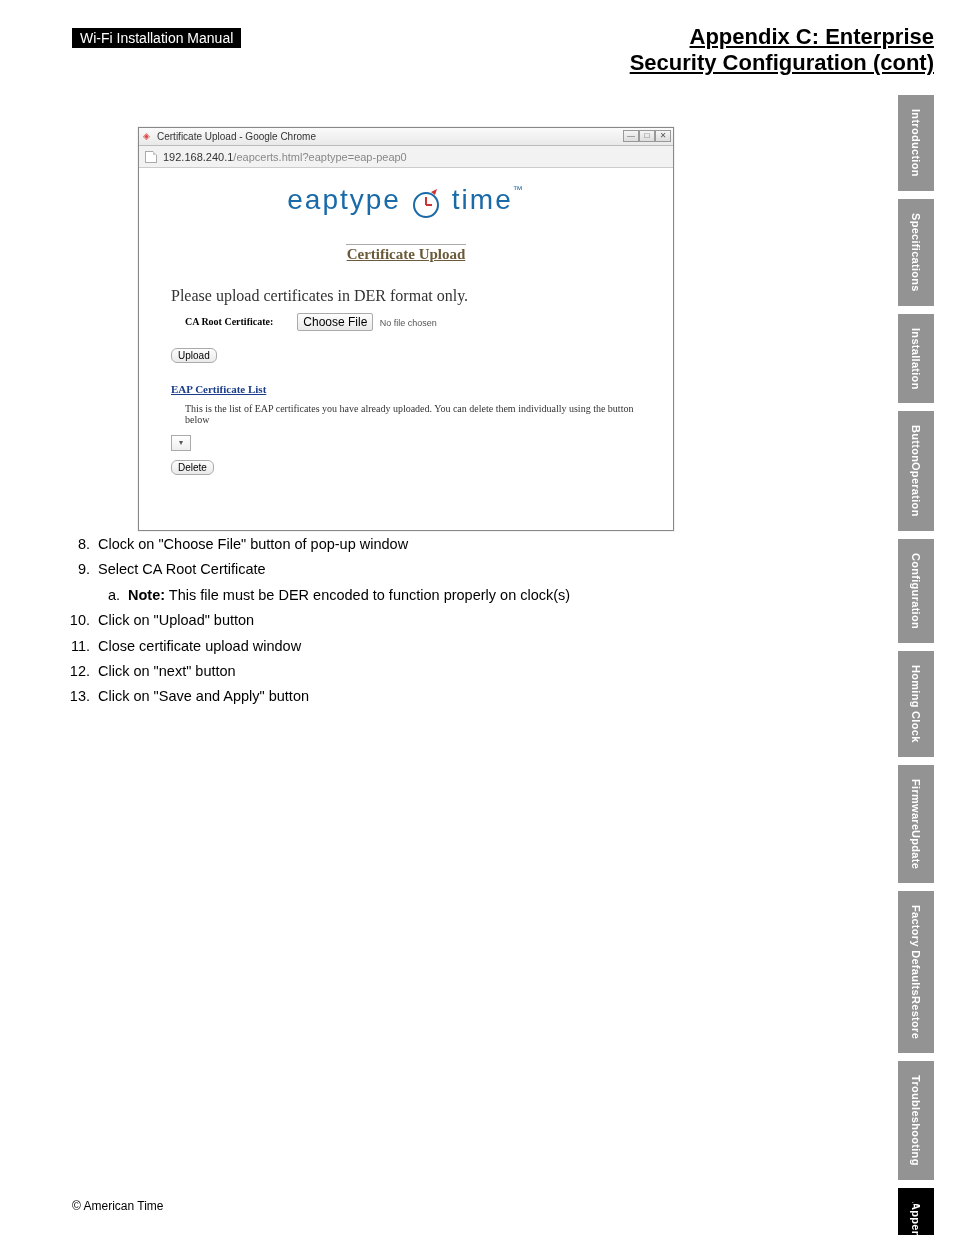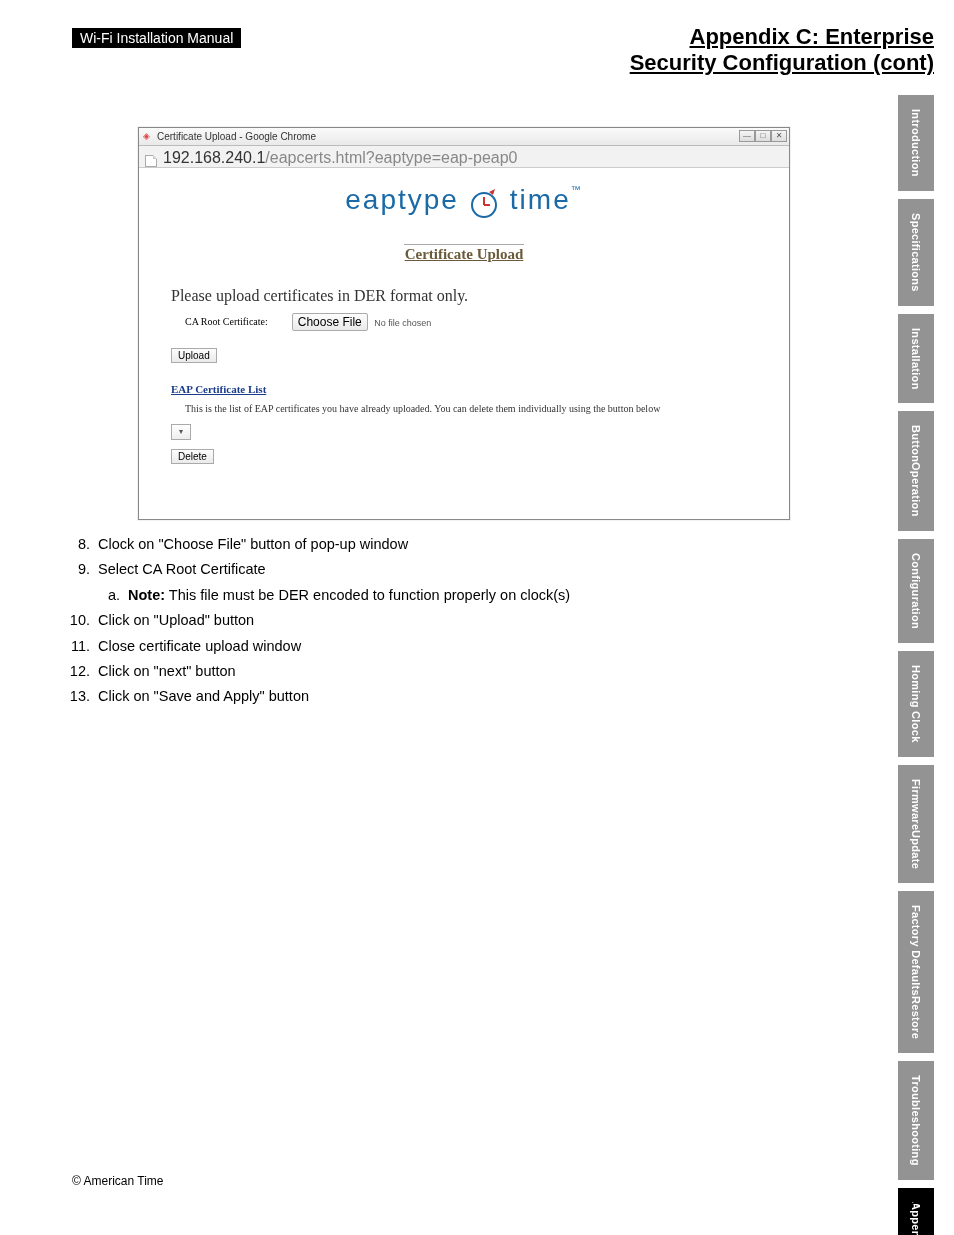--- a/index.html
+++ b/index.html
@@ -32,21 +32,21 @@
     line-height: 1.2;
     text-decoration: underline;
   }
   .page-title .line2 { display: block; }
 
   
   .browser {
     position: absolute;
     top: 127px;
     left: 138px;
-    width: 652px;
+    width: 536px;
     border: 1px solid #888;
     background: #fff;
     box-shadow: 0 0 0 1px rgba(0,0,0,0.05);
     font-family: Tahoma, Arial, sans-serif;
   }
   .title-bar {
     height: 18px;
     background: linear-gradient(#fafafa,#e9e9e9);
     border-bottom: 1px solid #bbb;
     display: flex;
@@ -81,23 +81,23 @@
     font-size: 8px;
     line-height: 10px;
     text-align: center;
     color: #555;
   }
   .addr-bar {
     height: 22px;
     background: #f2f2f2;
     border-bottom: 1px solid #ccc;
     display: flex;
-    align-items: flex-end;
+    align-items: center;
     padding: 0 6px;
-    font-size: 16px;
+    font-size: 11px;
     color: #888;
   }
   .addr-bar .file-icon {
     width: 12px; height: 12px;
     border: 1px solid #aaa;
     background: #fff;
     margin-right: 6px;
     position: relative;
   }
   .addr-bar .file-icon::after {
@@ -149,41 +149,41 @@
   }
   .form-row {
     margin-left: 28px;
     font-family: "Times New Roman", serif;
     font-size: 10px;
     display: flex;
     align-items: center;
     gap: 24px;
     margin-bottom: 14px;
   }
-  .form-row .label { font-weight: normal; }
+  .form-row .label { font-weight: bold; }
   .file-btn {
     font-family: Arial, sans-serif;
     font-size: 12px;
     background: linear-gradient(#fdfdfd,#eaeaea);
     border: 1px solid #aaa;
     border-radius: 2px;
     padding: 1px 5px;
   }
   .file-status {
     font-family: Arial, sans-serif;
     font-size: 9px;
     color: #555;
     margin-left: 4px;
   }
   .small-btn {
     font-family: Arial, sans-serif;
     font-size: 10px;
     background: linear-gradient(#fdfdfd,#eaeaea);
     border: 1px solid #aaa;
-    border-radius: 0;
+    border-radius: 6px;
     padding: 1px 6px;
     margin-left: 14px;
   }
   .section-link {
     font-family: "Times New Roman", serif;
     font-size: 11px;
     font-weight: bold;
     text-decoration: underline;
     color: #1a3c8a;
     margin: 20px 0 8px 14px;
@@ -250,21 +250,21 @@
     display: flex;
     align-items: center;
     justify-content: center;
   }
   .tab.multi { line-height: 1.15; }
   .tab.active { background: #000; }
 
   
   .footer-left {
     position: absolute;
-    bottom: 47px;
+    bottom: 22px;
     left: 72px;
     font-size: 12px;
     color: #000;
   }
   .footer-right {
     position: absolute;
     bottom: 26px;
     right: 26px;
     font-size: 17px;
     font-family: Arial, sans-serif;

